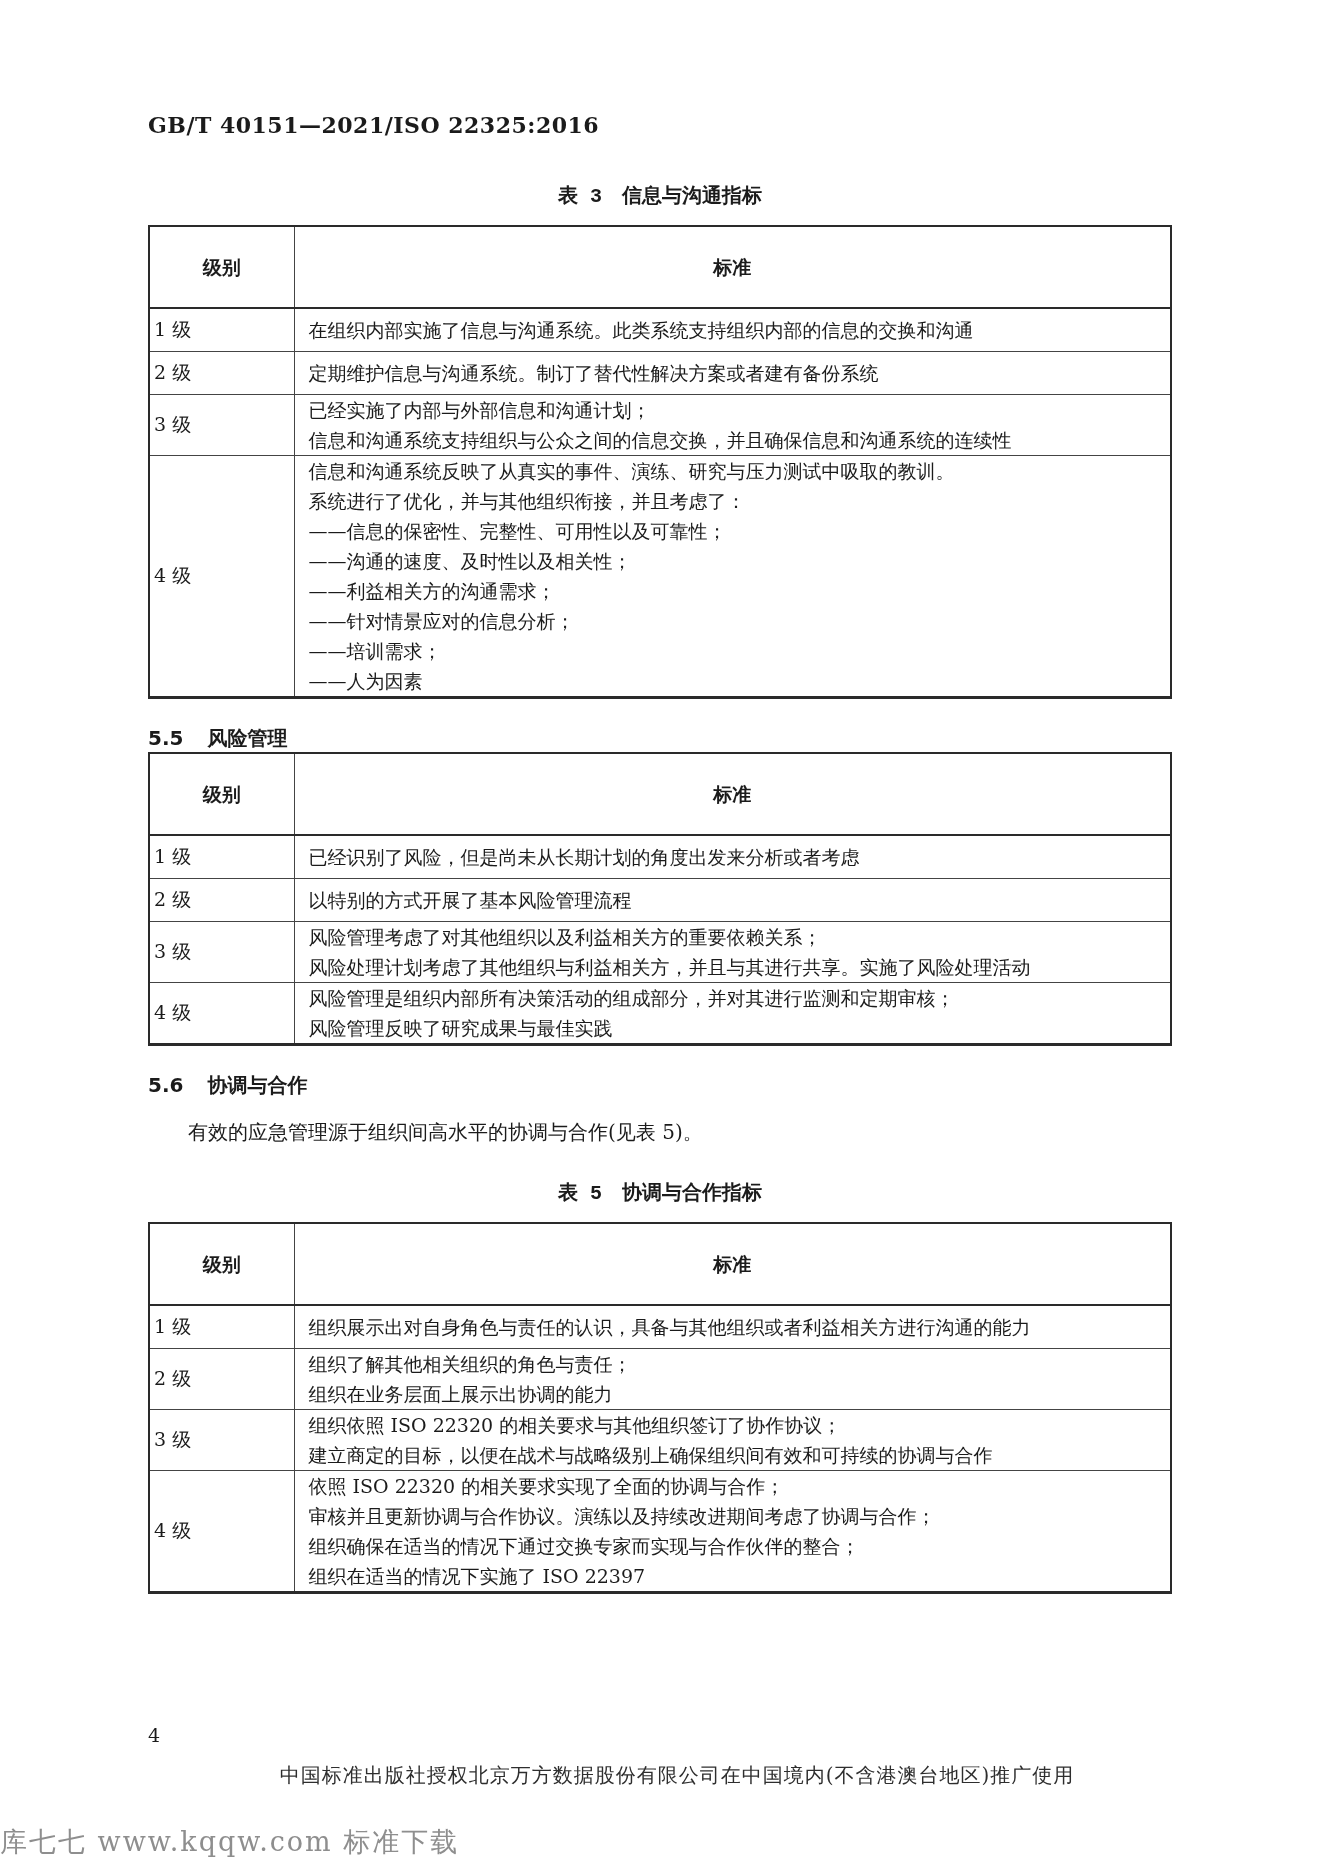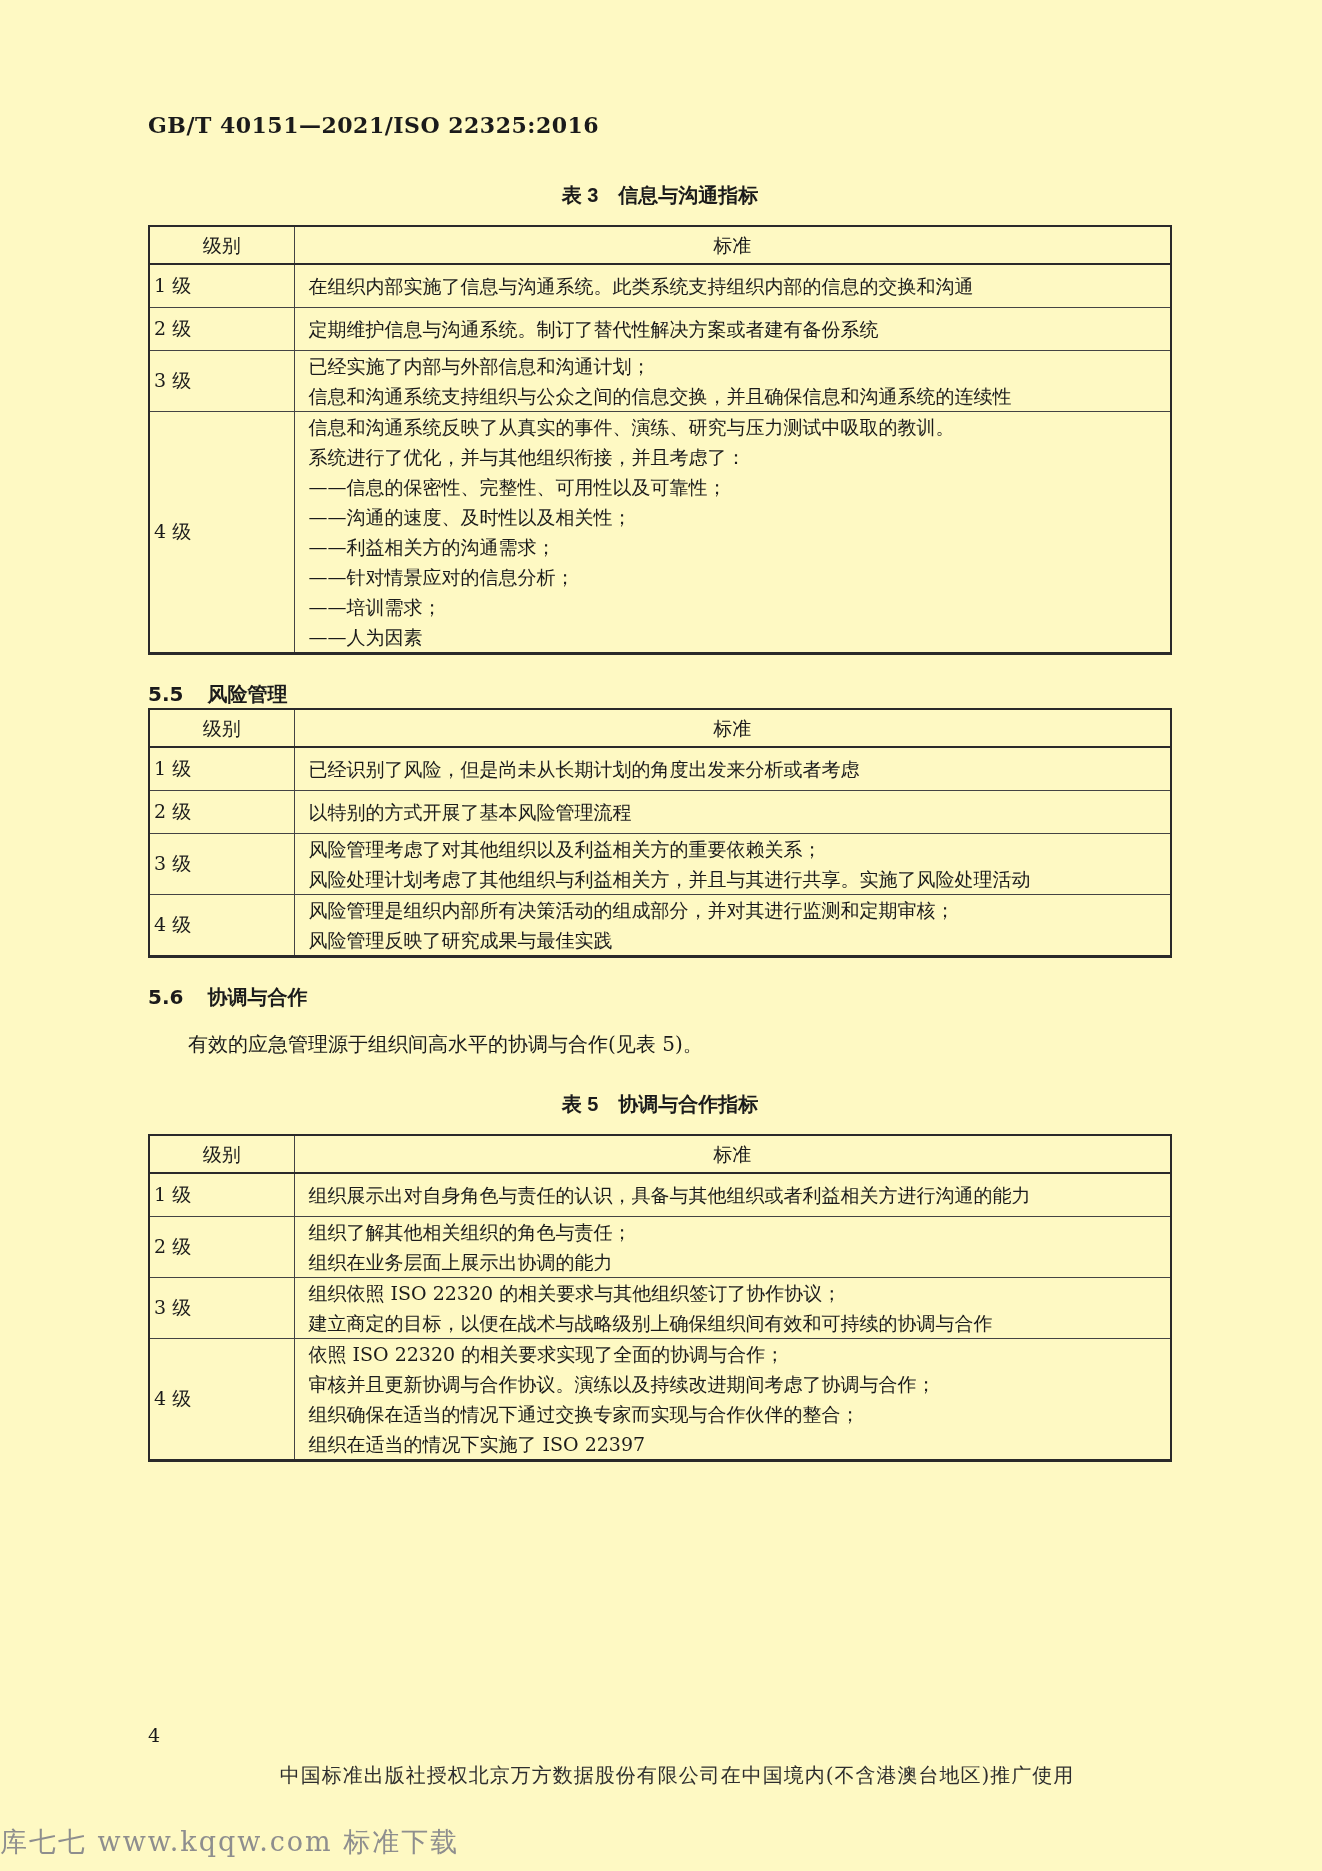--- a/index.html
+++ b/index.html
@@ -1,54 +1,54 @@
 <!DOCTYPE html>
 <html><head>
 <meta charset="utf-8">
 <style>
   html,body { margin:0; padding:0; background:#e8e8e8; }
   .page {
     position:relative;
     width:1322px; height:1871px;
     margin:0 auto;
-    background:#fef9c3;
+    background:#ffffff;
     box-sizing:border-box;
     padding:112px 150px 0 148px;
     font-family:"DejaVu Serif","Liberation Serif",serif;
     color:#1b1b1b;
     overflow:hidden;
   }
   .doc-header {
     font-weight:bold;
     font-size:22px;
     letter-spacing:0.5px;
   }
   .table-caption {
     text-align:center;
-    font-family:Liberation Sans, sans-serif;
+    font-family:Liberation Mono, monospace;
     font-weight:bold;
     font-size:20px;
     margin:44px 0 16px 0;
   }
   .caption-mid { margin-top:30px; }
   table.std-table {
     width:100%;
     border-collapse:collapse;
     table-layout:fixed;
     font-size:19px;
     border:2px solid #2a2a2a;
     border-bottom-width:3px;
   }
   table.std-table th, table.std-table td {
     border:1px solid #444;
   }
   table.std-table thead th {
     border-bottom:2px solid #2a2a2a;
-    font-weight:normal;
-    padding:4px 8px;
+    font-weight:bold;
+    padding:26px 8px;
     line-height:28px;
   }
   col.col-level { width:145px; }
   td.level-cell {
     text-align:left;
     vertical-align:middle;
     padding:8px 4px;
   }
   td.criteria-cell {
     vertical-align:middle;

